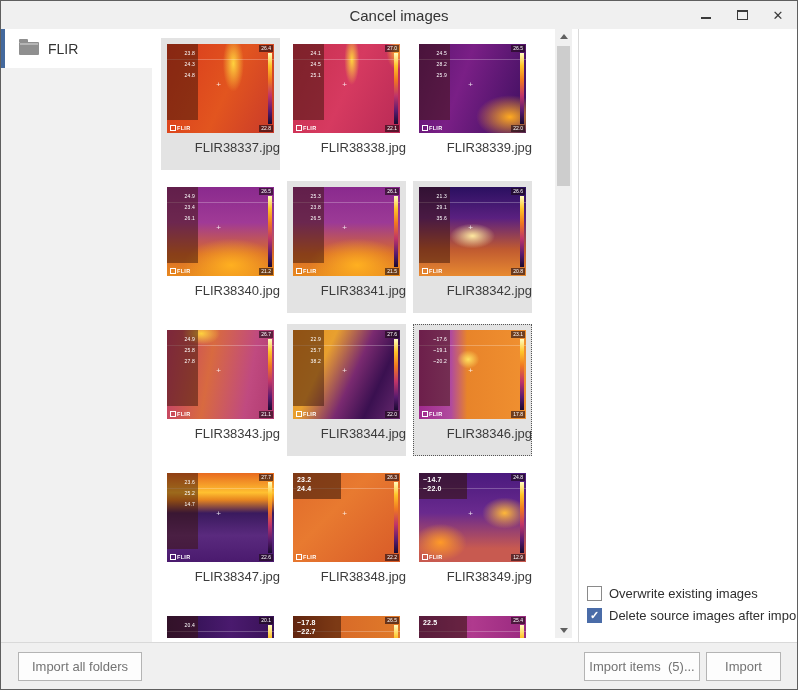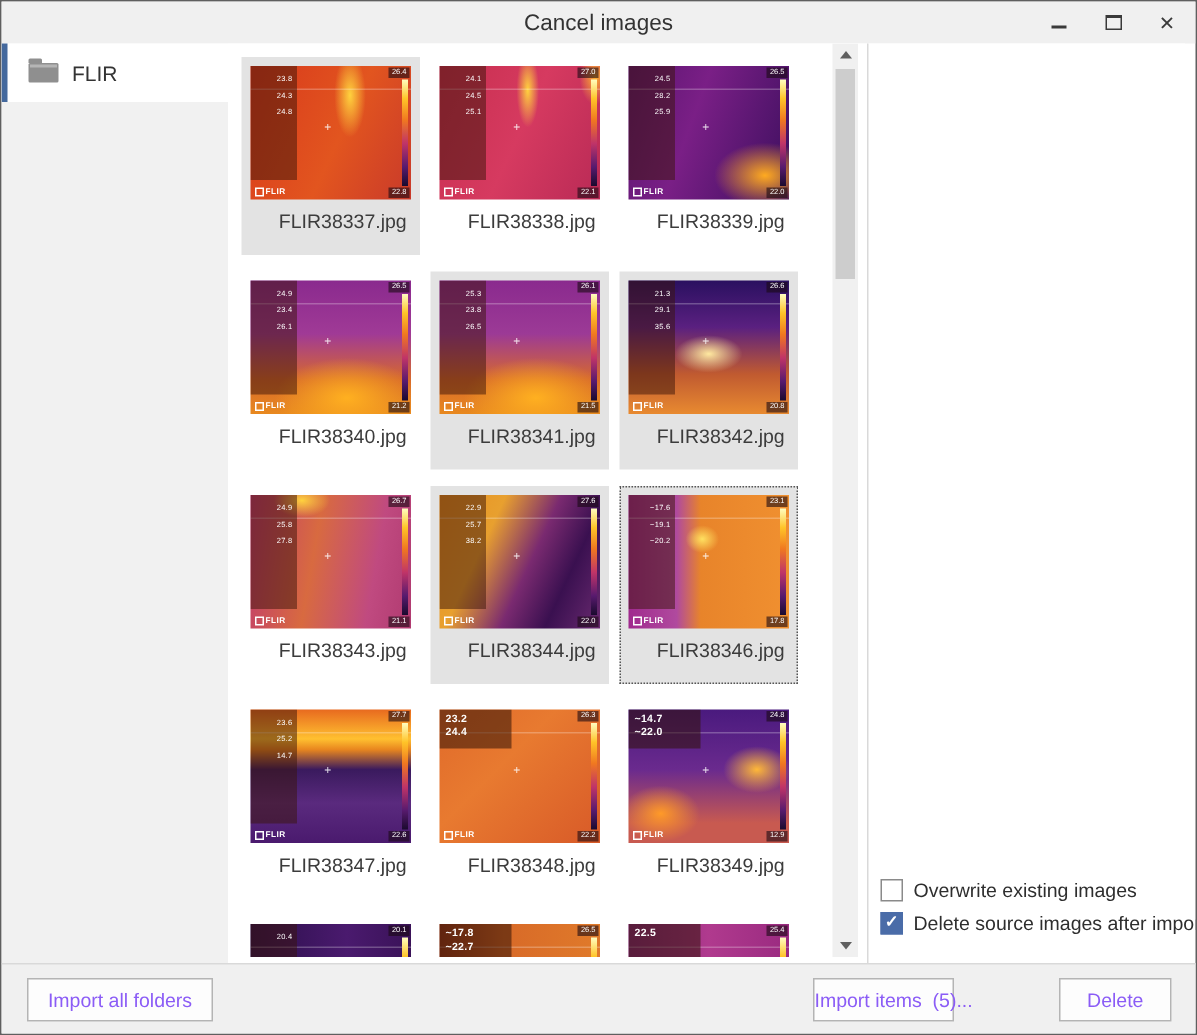--- a/index.html
+++ b/index.html
@@ -35,21 +35,21 @@
   .mpanel .pv { font-size:5px; text-align:right; line-height:1; letter-spacing:0.2px; }
   .mpanel.large { left:0; top:0; width:48px; height:26px; padding:3px 0 0 4px; gap:2px; background:rgba(50,18,6,0.55); }
   .mpanel.large .pv { font-size:7px; font-weight:bold; text-align:left; }
   .isoline { position:absolute; left:0; right:0; top:17%; height:1px; background:rgba(255,255,255,0.25); }
   .crosshair { position:absolute; left:46%; top:42%; color:rgba(255,255,255,0.85); font-size:8px; line-height:1; }
   .tmax { position:absolute; right:1px; top:1px; background:rgba(25,8,18,0.6); color:#fff; font-size:5px; padding:1px 2px; line-height:1; }
   .tmin { position:absolute; right:1px; bottom:1px; background:rgba(25,8,18,0.6); color:#fff; font-size:5px; padding:1px 2px; line-height:1; }
   .scalebar { position:absolute; right:2px; top:9px; bottom:9px; width:4px; }
   .flir-logo { position:absolute; left:3px; bottom:2px; color:#fff; font-size:5.5px; font-weight:bold; letter-spacing:0.3px; display:flex; align-items:center; gap:1px; }
   .flir-logo::before { content:""; width:4px; height:4px; border:1px solid #fff; }
-  .fname { position:absolute; left:0; right:0; top:102px; text-align:center; font-size:13px; color:#3c3c3c;margin-left:16px; }
+  .fname { position:absolute; left:0; right:0; top:102px; text-align:right; font-size:13px; color:#3c3c3c;margin-left:16px; }
 
   
   .scrollbar { position:absolute; right:6px; top:0; width:17px; height:609px; background:#f0f0f0; }
   .sb-arrow { position:absolute; left:0; width:17px; height:15px; display:flex; align-items:center; justify-content:center; }
   .sb-arrow.up { top:0; } .sb-arrow.down { bottom:0; }
   .tri-up { width:0; height:0; border-left:4px solid transparent; border-right:4px solid transparent; border-bottom:5px solid #606060; }
   .tri-down { width:0; height:0; border-left:4px solid transparent; border-right:4px solid transparent; border-top:5px solid #606060; }
   .sb-thumb { position:absolute; left:2px; top:17px; width:13px; height:140px; background:var(--scrollbar-thumb,#cdcdcd); }
 
   
@@ -57,23 +57,23 @@
   .opts { position:absolute; left:8px; top:557px; display:flex; flex-direction:column; gap:7px; }
   .optrow { display:flex; align-items:center; cursor:default; }
   .cb { width:15px; height:15px; border:1px solid #8a8a8a; background:#fff; display:flex; align-items:center; justify-content:center; flex:0 0 auto; }
   .optrow.checked .cb { background:var(--checkbox-checked-bg,#4a6ca8); border-color:var(--checkbox-checked-bg,#4a6ca8); }
   .cb .check { display:none; color:#fff; font-size:11px; font-weight:bold; line-height:1; }
   .optrow.checked .cb .check { display:block; }
   .optlabel { margin-left:7px; font-size:13px; color:#2e2e2e; white-space:nowrap; }
 
   
   .footer { position:absolute; left:0; top:641px; width:798px; height:49px; background:var(--footer-bg,#f0f0f0); border-top:1px solid #d9d9d9; }
-  .btn { position:absolute; top:9px; height:29px; background:#fdfdfd; border:1px solid var(--button-border,#b4b4b4); font-family:"Liberation Sans", sans-serif; font-size:13px; color:#8b5cf6; white-space:pre; }
+  .btn { position:absolute; top:9px; height:29px; background:#fdfdfd; border:1px solid var(--button-border,#b4b4b4); font-family:"Liberation Sans", sans-serif; font-size:13px; color:#737373; white-space:pre; }
   .btn-import-all { left:17px; width:124px; }
-  .btn-import-items { left:541px; width:94px; }
+  .btn-import-items { left:583px; width:116px; }
   .btn-cancel { left:705px; width:75px; }
 </style>
 </head>
 <body>
 
 <div class="dialog">
 
   <div class="titlebar">
     <div class="title">Cancel images</div>
     <div class="win-controls">
@@ -352,16 +352,16 @@
             <span class="check">✓</span>
           </span>
     <span class="optlabel">Delete source images after import</span>
   </div>
       </div>
   </div>
 
   <div class="footer">
     <button class="btn btn-import-all">Import all folders</button>
     <button class="btn btn-import-items">Import items  (5)...</button>
-    <button class="btn btn-cancel">Delete</button>
+    <button class="btn btn-cancel">Import</button>
   </div>
 
 </div>
 
 </body></html>

